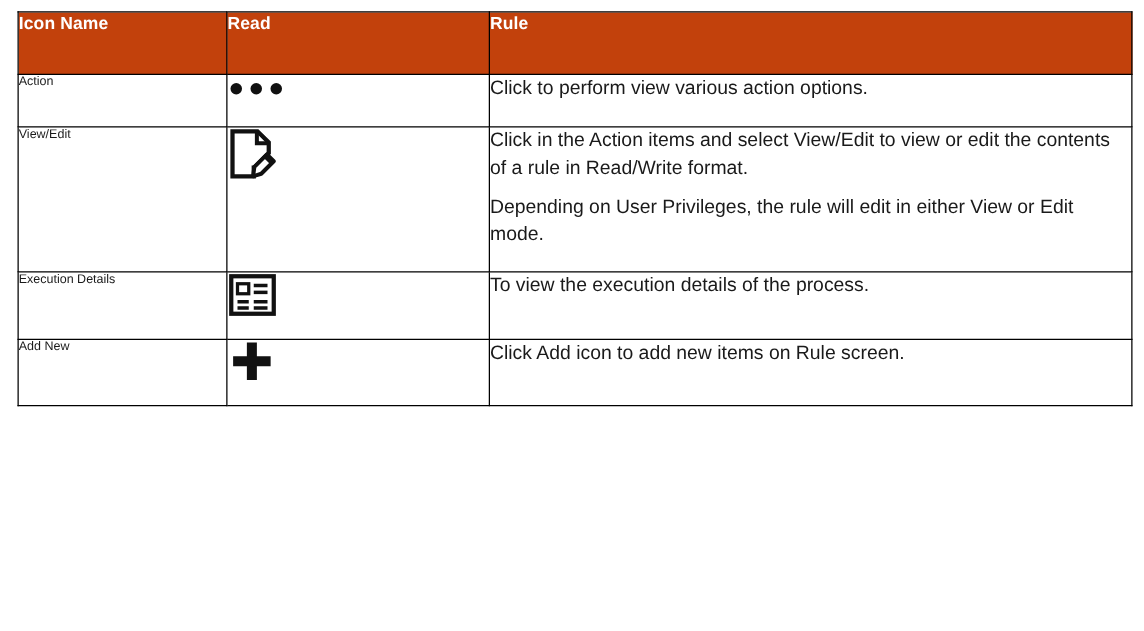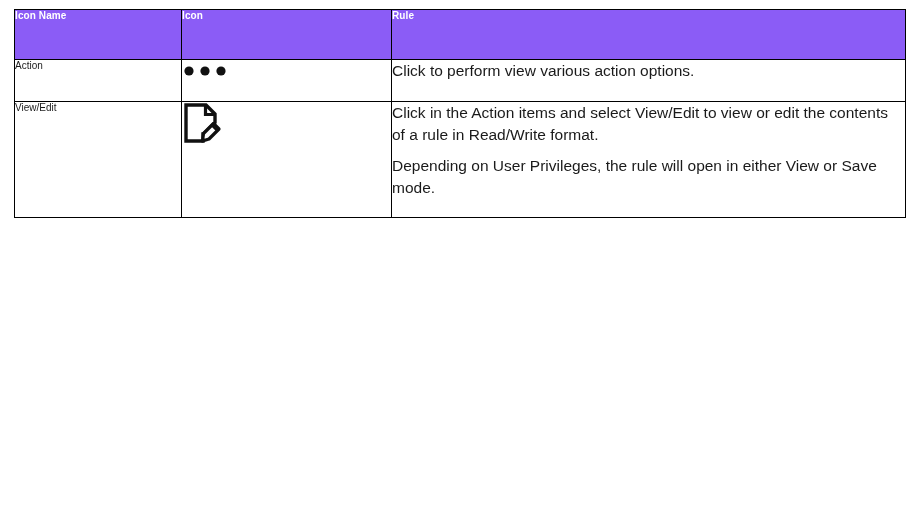--- a/index.html
+++ b/index.html
@@ -30,24 +30,24 @@
     background: #ffffff;
   }
   table.icon-table th,
   table.icon-table td {
     border: 1.5px solid #000000;
     vertical-align: top;
     padding: 0;
   }
   
   thead th {
-    background: #8b5cf6;
+    background: #c2410c;
     color: #ffffff;
     font-weight: bold;
-    font-size: 10px;
+    font-size: 14px;
     text-align: left;
     height: 49px;
     padding: 0 0 0 14px;
     vertical-align: middle;
     border-color: #000000;
     letter-spacing: 0.1px;
   }
   .col-name  { width: 167px; }
   .col-icon  { width: 210px; }
   .col-uses  { width: 514px; }
@@ -100,21 +100,21 @@
   <table class="icon-table">
     <colgroup>
       <col class="col-name">
       <col class="col-icon">
       <col class="col-uses">
     </colgroup>
 
     <thead>
       <tr>
         <th>Icon Name</th>
-        <th>Icon</th>
+        <th>Read</th>
         <th>Rule</th>
       </tr>
     </thead>
 
     <tbody>
 
       <tr class="r-action">
         <td class="name-cell">Action</td>
         <td class="icon-cell">
           <span class="icon-box">
@@ -137,25 +137,59 @@
             <svg width="40" height="44" viewBox="0 0 40 44" aria-hidden="true">
               <path d="M4 3 H24 L33 12 V20.5 L21.5 32 H21 V39 H4 Z" fill="none" stroke="#111111" stroke-width="3.4" stroke-linejoin="miter"></path>
               <path d="M23.5 3.5 V12.5 H32.5" fill="none" stroke="#111111" stroke-width="3.2"></path>
               <path d="M20.5 39 L21.5 31.5 L31.5 21.5 L37 27 L27 37 Z" fill="#ffffff" stroke="#111111" stroke-width="3.2" stroke-linejoin="round"></path>
               <path d="M29.8 23.2 L35.3 28.7" stroke="#111111" stroke-width="2.6"></path>
             </svg>
           </span>
         </td>
         <td class="uses-cell">
           <p>Click in the Action items and select View/Edit to view or edit the contents of a rule in Read/Write format.</p>
-          <p>Depending on User Privileges, the rule will open in either View or Save mode.</p>
+          <p>Depending on User Privileges, the rule will edit in either View or Edit mode.</p>
         </td>
       </tr>
 
 
 
 
+      <tr class="r-execdetails">
+        <td class="name-cell">Execution Details</td>
+        <td class="icon-cell">
+          <span class="icon-box">
+            <svg width="40" height="36" viewBox="0 0 40 36" aria-hidden="true">
+              <rect x="3" y="3" width="34" height="30" fill="none" stroke="#111111" stroke-width="3.4"></rect>
+              <rect x="8" y="9" width="9" height="8" fill="none" stroke="#111111" stroke-width="2.6"></rect>
+              <rect x="21" y="9" width="11" height="2.8" fill="#111111"></rect>
+              <rect x="21" y="14.5" width="11" height="2.8" fill="#111111"></rect>
+              <rect x="8" y="22" width="9" height="2.8" fill="#111111"></rect>
+              <rect x="21" y="22" width="11" height="2.8" fill="#111111"></rect>
+              <rect x="8" y="27" width="9" height="2.8" fill="#111111"></rect>
+              <rect x="21" y="27" width="11" height="2.8" fill="#111111"></rect>
+            </svg>
+          </span>
+        </td>
+        <td class="uses-cell">
+          <p>To view the execution details of the process.</p>
+        </td>
+      </tr>
 
+      <tr class="r-addnew">
+        <td class="name-cell">Add New</td>
+        <td class="icon-cell">
+          <span class="icon-box">
+            <svg width="40" height="34" viewBox="0 0 40 34" aria-hidden="true">
+              <rect x="15.5" y="2" width="8" height="30" fill="#111111"></rect>
+              <rect x="4.5" y="13" width="30" height="8" fill="#111111"></rect>
+            </svg>
+          </span>
+        </td>
+        <td class="uses-cell">
+          <p>Click Add icon to add new items on Rule screen.</p>
+        </td>
+      </tr>
 
     </tbody>
   </table>
 
 </div>
 
 </body></html>

